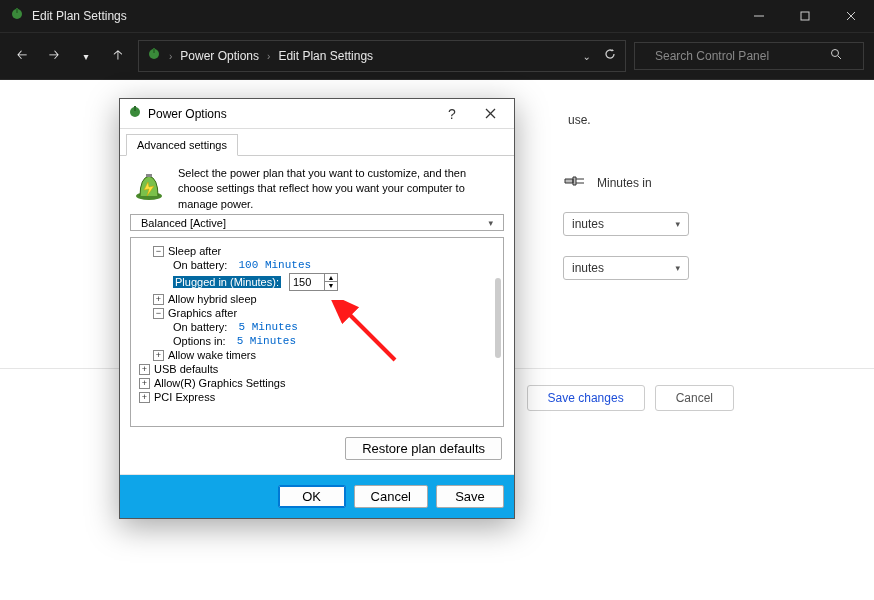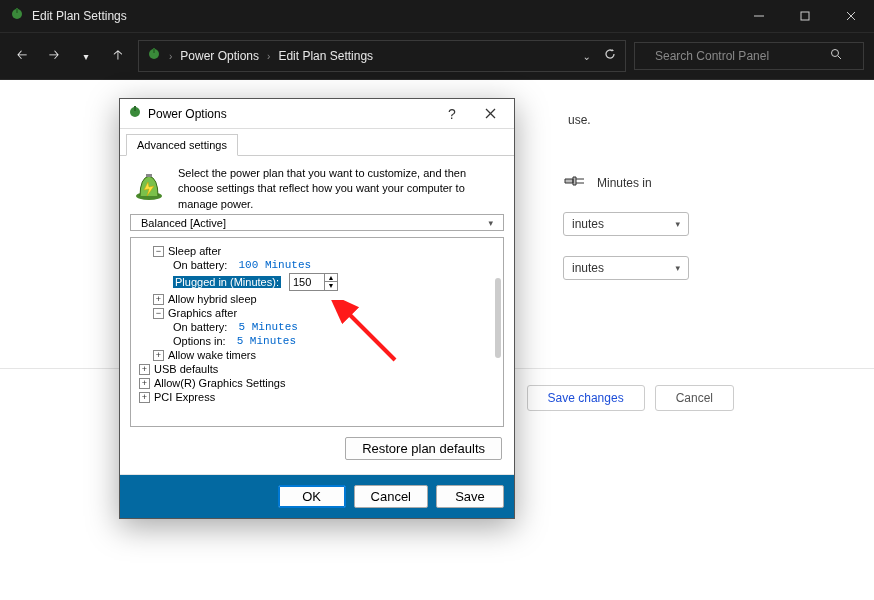--- a/index.html
+++ b/index.html
@@ -53,21 +53,21 @@
     .vlink { color: #0066cc; font-family: Liberation Mono, monospace; }
     .hl { background: #0369a1; color: #fff; padding: 0 2px; }
     .spinner { display: inline-flex; align-items: center; border: 1px solid #888; height: 18px; margin-left: 4px; }
     .spinner input { width: 34px; border: none; font-size: 11px; padding: 1px 3px; outline: none; }
     .spinner .arrows { display: flex; flex-direction: column; border-left: 1px solid #888; }
     .spinner .ar { width: 12px; height: 8px; font-size: 7px; line-height: 7px; text-align: center; border-bottom: 1px solid #888; }
     .spinner .ar:last-child { border-bottom: none; }
 
     .restore-row { display: flex; justify-content: flex-end; padding: 10px 2px 4px; }
     .dlg-btn { padding: 3px 16px; border: 1px solid #aaa; background: #fdfdfd; font-size: 13px; border-radius: 2px; }
-    .dlg-footer { display: flex; justify-content: flex-end; gap: 8px; padding: 10px; border-top: 1px solid #e5e5e5; background: #0369a1; }
+    .dlg-footer { display: flex; justify-content: flex-end; gap: 8px; padding: 10px; border-top: 1px solid #e5e5e5; background: #0ea5e9; }
     .dlg-footer .dlg-btn { min-width: 68px; text-align: center; }
     .default-btn { border-color: #0078d4; box-shadow: 0 0 0 1px #0078d4 inset; }
 
     .underline-first::first-letter { text-decoration: underline; }
 
     
     .red-arrow { position: absolute; pointer-events: none; }
 
     .picon { display: inline-block; }
   </style>

